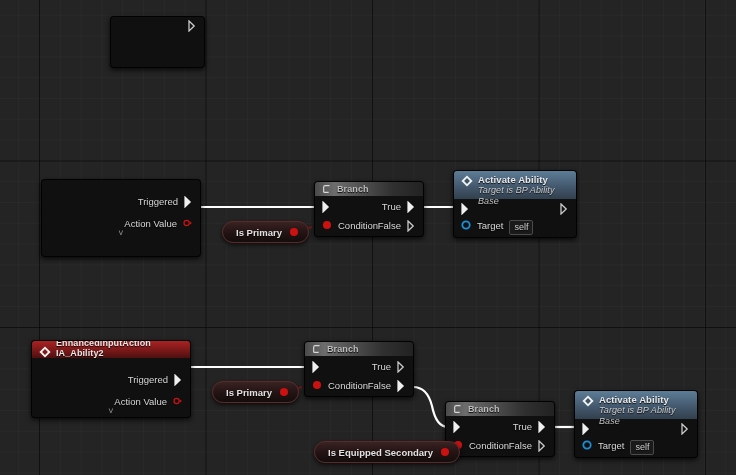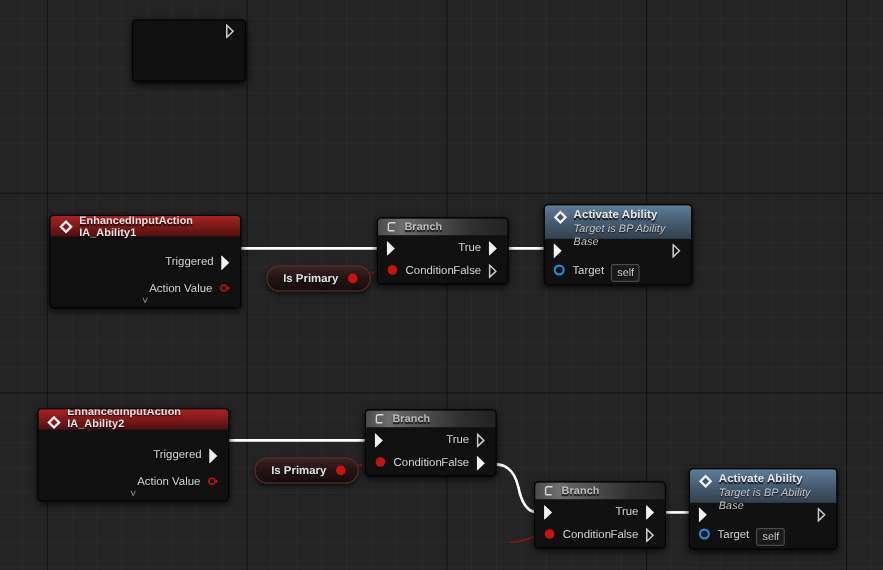--- a/index.html
+++ b/index.html
@@ -145,27 +145,20 @@
     <div class="node-body" style="height:22px;">
       <div class="pin-row right" style="top:3px;">
         <svg class="exec-pin" viewBox="0 0 9 12">
           <path d="M1 1 L6.2 6 L1 11 Z" fill="none" stroke="#c9c9c9" stroke-width="1.3"></path>
         </svg>
       </div>
     </div>
   </div>
 
   <div class="node" style="left:41px; top:179px; width:160px; height:78px;">
-    <div class="node-hd hd-input" style="height:17px; align-items:center; padding-top:0; padding-bottom:0;">
-      <svg class="hd-icon" viewBox="0 0 12 12" style="margin-top:0;">
-        <path d="M6 0.4 L11.6 6 L6 11.6 L0.4 6 Z" fill="#f2f2f2"></path>
-        <path d="M6 3.1 L8.9 6 L6 8.9 L3.1 6 Z" fill="#7e1a1a"></path>
-      </svg>
-      <span style="font-size:9px;">EnhancedInputAction IA_Ability1</span>
-    </div>
     <div class="node-body" style="height:61px;">
       <div class="pin-row right" style="top:16px;">
         <svg class="exec-pin" viewBox="0 0 9 12">
           <path d="M1 1 L6.2 6 L1 11 Z" fill="#f0f0f0" stroke="#f0f0f0" stroke-width="1.2"></path>
         </svg>
         <span class="pin-lbl-r">Triggered</span>
       </div>
       <div class="pin-row right" style="top:38px;">
         <svg class="data-pin" viewBox="0 0 14 10">
           <circle cx="5" cy="5" r="3.6" fill="none" stroke="#cc1111" stroke-width="1.7"></circle>
@@ -379,14 +372,20 @@
     </svg>
   </div>
 
   <div class="varnode" style="left:212px; top:381px;">
     <span>Is Primary</span>
     <svg class="data-pin" viewBox="0 0 10 10">
       <circle cx="5" cy="5" r="4" fill="#cc1111"></circle>
     </svg>
   </div>
 
+  <div class="varnode" style="left:314px; top:441px;">
+    <span>Is Equipped Secondary</span>
+    <svg class="data-pin" viewBox="0 0 10 10">
+      <circle cx="5" cy="5" r="4" fill="#cc1111"></circle>
+    </svg>
+  </div>
 
 </div>
 
 </body></html>

